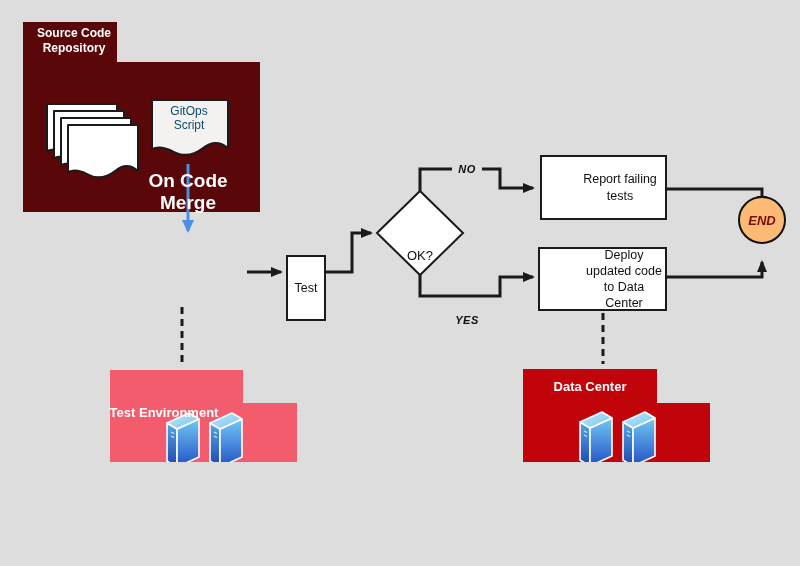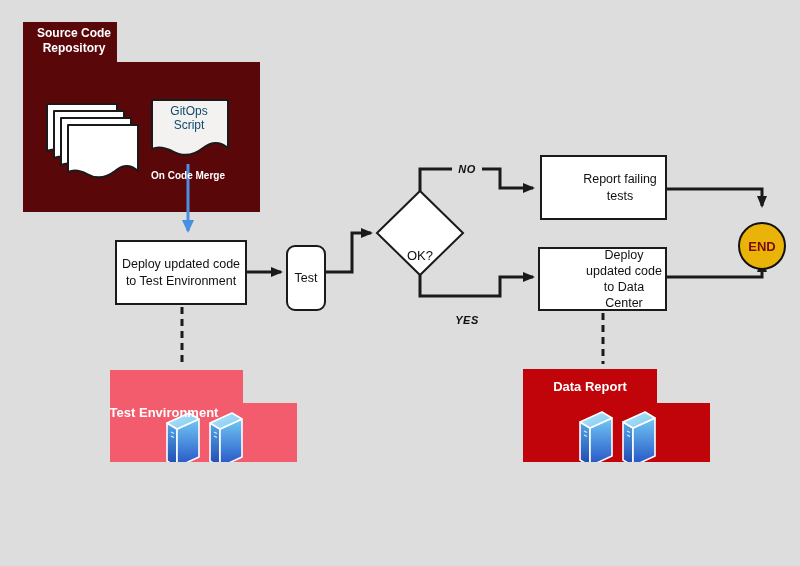--- a/index.html
+++ b/index.html
@@ -13,44 +13,44 @@
   .proc-box {
     position:absolute; box-sizing:border-box;
     background:#ffffff; border:2px solid #1a1a1a;
     display:flex; align-items:center; justify-content:center;
     text-align:center; font-size:12.5px; color:#111;
     line-height:1.3; padding:0 3px;
   }
 
   .txt-white { color:#ffffff; text-align:center; }
   .repo-title   { left:28px;  top:26px;  width:92px;  font-size:12px; font-weight:bold; line-height:1.25; }
-  .merge-label  { left:133px; top:170px; width:110px; font-size:10px; font-weight:bold; }
+  .merge-label  { left:133px; top:170px; width:110px; font-size:19px; font-weight:bold; }
   .gitops-label { left:165px; top:104px; width:48px;  font-size:12px; color:#0c4a6e; text-align:center; line-height:1.2; }
   .folder-label { font-size:13px; font-weight:bold; }
   .testenv-label{ left:104px; top:380px; width:120px;margin-top:25px; }
   .dc-label     { left:530px; top:379px; width:120px; }
 
   .decision-label {
     left:395px; top:225px; width:50px; text-align:center;
     font-size:13px; color:#111;margin-top:23px;
   }
   .branch-label {
     position:absolute; background:#dedddd; color:#111;
     font-size:11px; font-weight:bold; letter-spacing:0.5px;
     text-align:center; line-height:14px; height:14px;font-style:italic;
   }
   .no-label  { left:452px; top:162px; width:30px; }
   .yes-label { left:449px; top:289px; width:36px;margin-top:24px; }
 
   .end-node {
-    position:absolute; left:738px; top:222px; width:48px; height:48px;
+    position:absolute; left:738px; top:196px; width:48px; height:48px;
     box-sizing:border-box; border-radius:50%;
-    background:#eab308; border:2.5px solid #111;
+    background:#fdba74; border:2.5px solid #111;
     display:flex; align-items:center; justify-content:center;
-    font-size:13px; font-weight:bold; color:#7a0d0d;
+    font-size:13px; font-weight:bold; color:#7a0d0d;font-style:italic;
   }
 </style>
 </head>
 <body>
 
 <div class="stage">
 
   <svg class="layer" width="800" height="566" viewBox="0 0 800 566">
     <defs>
       <marker id="arrow" markerUnits="userSpaceOnUse" markerWidth="12" markerHeight="10" refX="10" refY="5" orient="auto">
@@ -124,32 +124,31 @@
 
     <polygon points="377,233 420,191 463,233 420,275" fill="#ffffff" stroke="#1a1a1a" stroke-width="2"></polygon>
   </svg>
 
   <div class="abs txt-white repo-title">Source Code Repository</div>
 
   <div class="abs gitops-label">GitOps Script</div>
 
   <div class="abs txt-white merge-label">On Code Merge</div>
 
-  <div class="proc-box" style="left:115px; top:240px; width:132px; height:65px;">Deploy updated code to Test Environment</div>
 
-  <div class="proc-box" style="left:286px; top:245px; width:40px; height:66px;border-radius:9px;">Test</div>
+  <div class="proc-box" style="left:286px; top:255px; width:40px; height:66px;">Test</div>
 
   <div class="abs decision-label">OK?</div>
 
   <span class="branch-label no-label">NO</span>
   <span class="branch-label yes-label">YES</span>
 
   <div class="proc-box" style="left:540px; top:155px; width:127px; height:65px;padding-left:36px;">Report failing tests</div>
 
   <div class="proc-box" style="left:538px; top:247px; width:129px; height:64px;padding-left:46px;">Deploy updated code to Data Center</div>
 
   <div class="end-node">END</div>
 
   <div class="abs txt-white folder-label testenv-label">Test Environment</div>
 
-  <div class="abs txt-white folder-label dc-label">Data Report</div>
+  <div class="abs txt-white folder-label dc-label">Data Center</div>
 
 </div>
 
 </body></html>

